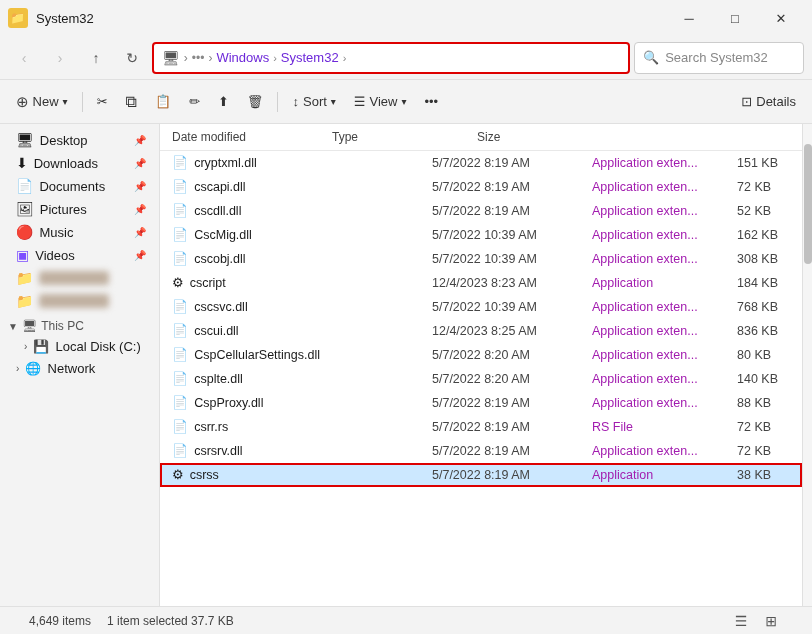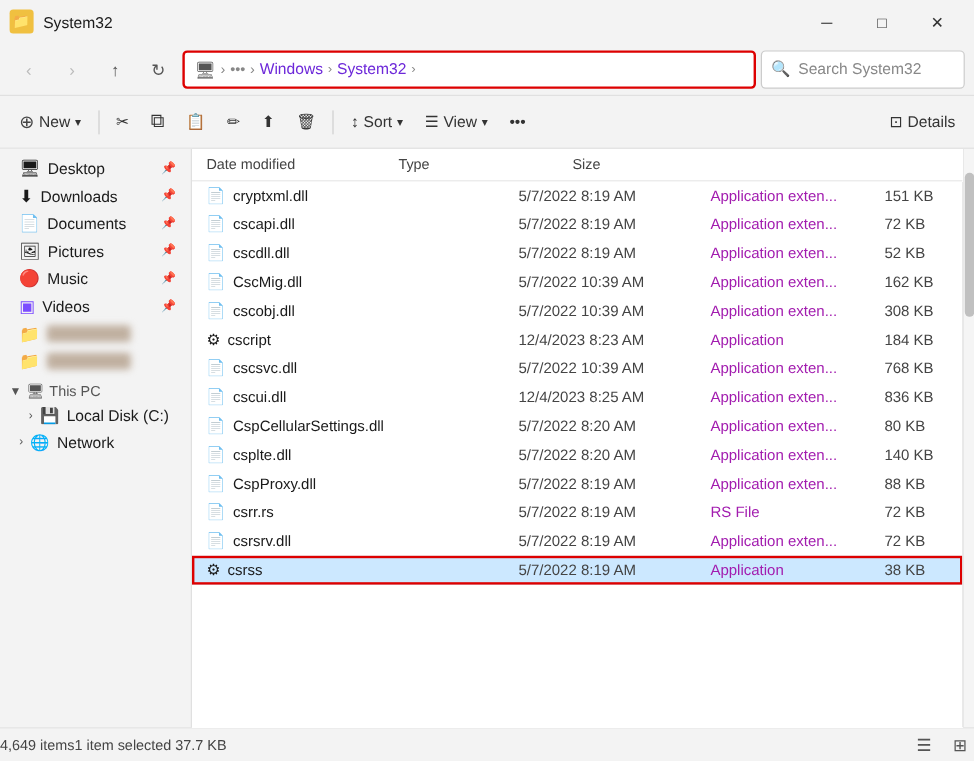--- a/index.html
+++ b/index.html
@@ -197,23 +197,23 @@
       margin: 1px auto;
       margin-top: 20px;
     }
 
     
     .statusbar {
       height: 28px;
       background: #f3f3f3;
       border-top: 1px solid #e0e0e0;
       display: flex; align-items: center;
-      padding: 0 0;
+      padding: 0 29px;
       font-size: 12px; color: #444;
-      gap: 0;
+      gap: 16px;
     }
     .statusbar-right {
       margin-left: auto;
       display: flex; align-items: center; gap: 6px;
     }
     .view-icon-btn {
       width: 24px; height: 24px;
       border: none; background: transparent;
       cursor: pointer; display: flex; align-items: center; justify-content: center;
       font-size: 14px; color: #555; border-radius: 3px;

